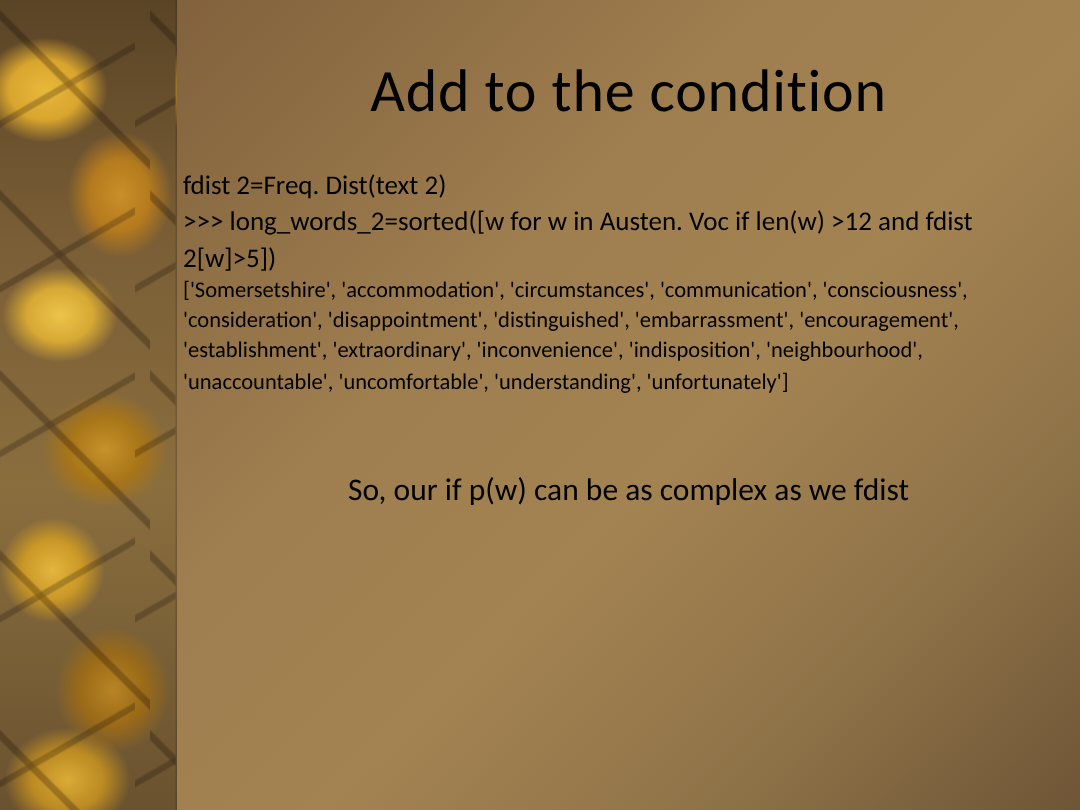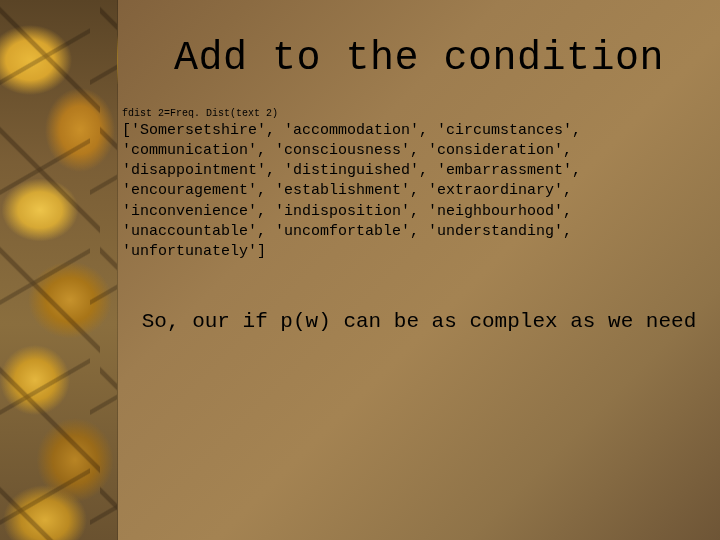--- a/index.html
+++ b/index.html
@@ -1,15 +1,15 @@
 <!DOCTYPE html>
 <html><head>
 <meta charset="utf-8">
 <style>
-  * { margin: 0; padding: 0; box-sizing: border-box; font-family: Liberation Mono, monospace; }
+  * { margin: 0; padding: 0; box-sizing: border-box; }
   html, body { width: 720px; height: 540px; overflow: hidden; }
   body {
     font-family: Calibri, "Segoe UI", Arial, sans-serif;
     background: linear-gradient(135deg, #7a5a38 0%, #8b6b42 20%, #9e7d4f 40%, #a48352 60%, #8f7348 80%, #6e5536 100%);
     position: relative;
   }
   
   .left-strip {
     position: absolute;
     left: 0; top: 0;
@@ -54,38 +54,39 @@
     letter-spacing: 0.5px;
   }
   .code-block {
     font-size: 15px;
     line-height: 1.35;
     color: #000;
     padding: 0 12px 0 4px;
     word-wrap: break-word;
   }
   .code-line-small {
-    font-size: 10px;
+    font-size: 18px;
   }
   .code-block p { margin: 0; }
   .conclusion {
     font-size: 21px;
     color: #000;
     text-align: center;
     margin-top: 48px;
     padding: 0 20px;
   }
 </style>
 </head>
 <body>
 
 <div class="left-strip"></div>
 
 <div class="content">
   <h1 class="title">Add to the condition</h1>
 
   <div class="code-block">
     <p class="code-line-small">fdist 2=Freq. Dist(text 2)</p>
+    <p class="code-line-small">&gt;&gt;&gt; long_words_2=sorted([w for w in Austen. Voc if len(w) &gt;12 and fdist 2[w]&gt;5])</p>
     <p>['Somersetshire', 'accommodation', 'circumstances', 'communication', 'consciousness', 'consideration', 'disappointment', 'distinguished', 'embarrassment', 'encouragement', 'establishment', 'extraordinary', 'inconvenience', 'indisposition', 'neighbourhood', 'unaccountable', 'uncomfortable', 'understanding', 'unfortunately']</p>
   </div>
 
-  <p class="conclusion">So, our if p(w) can be as complex as we need</p>
+  <p class="conclusion">So, our if p(w) can be as complex as we fdist</p>
 </div>
 
 </body></html>

